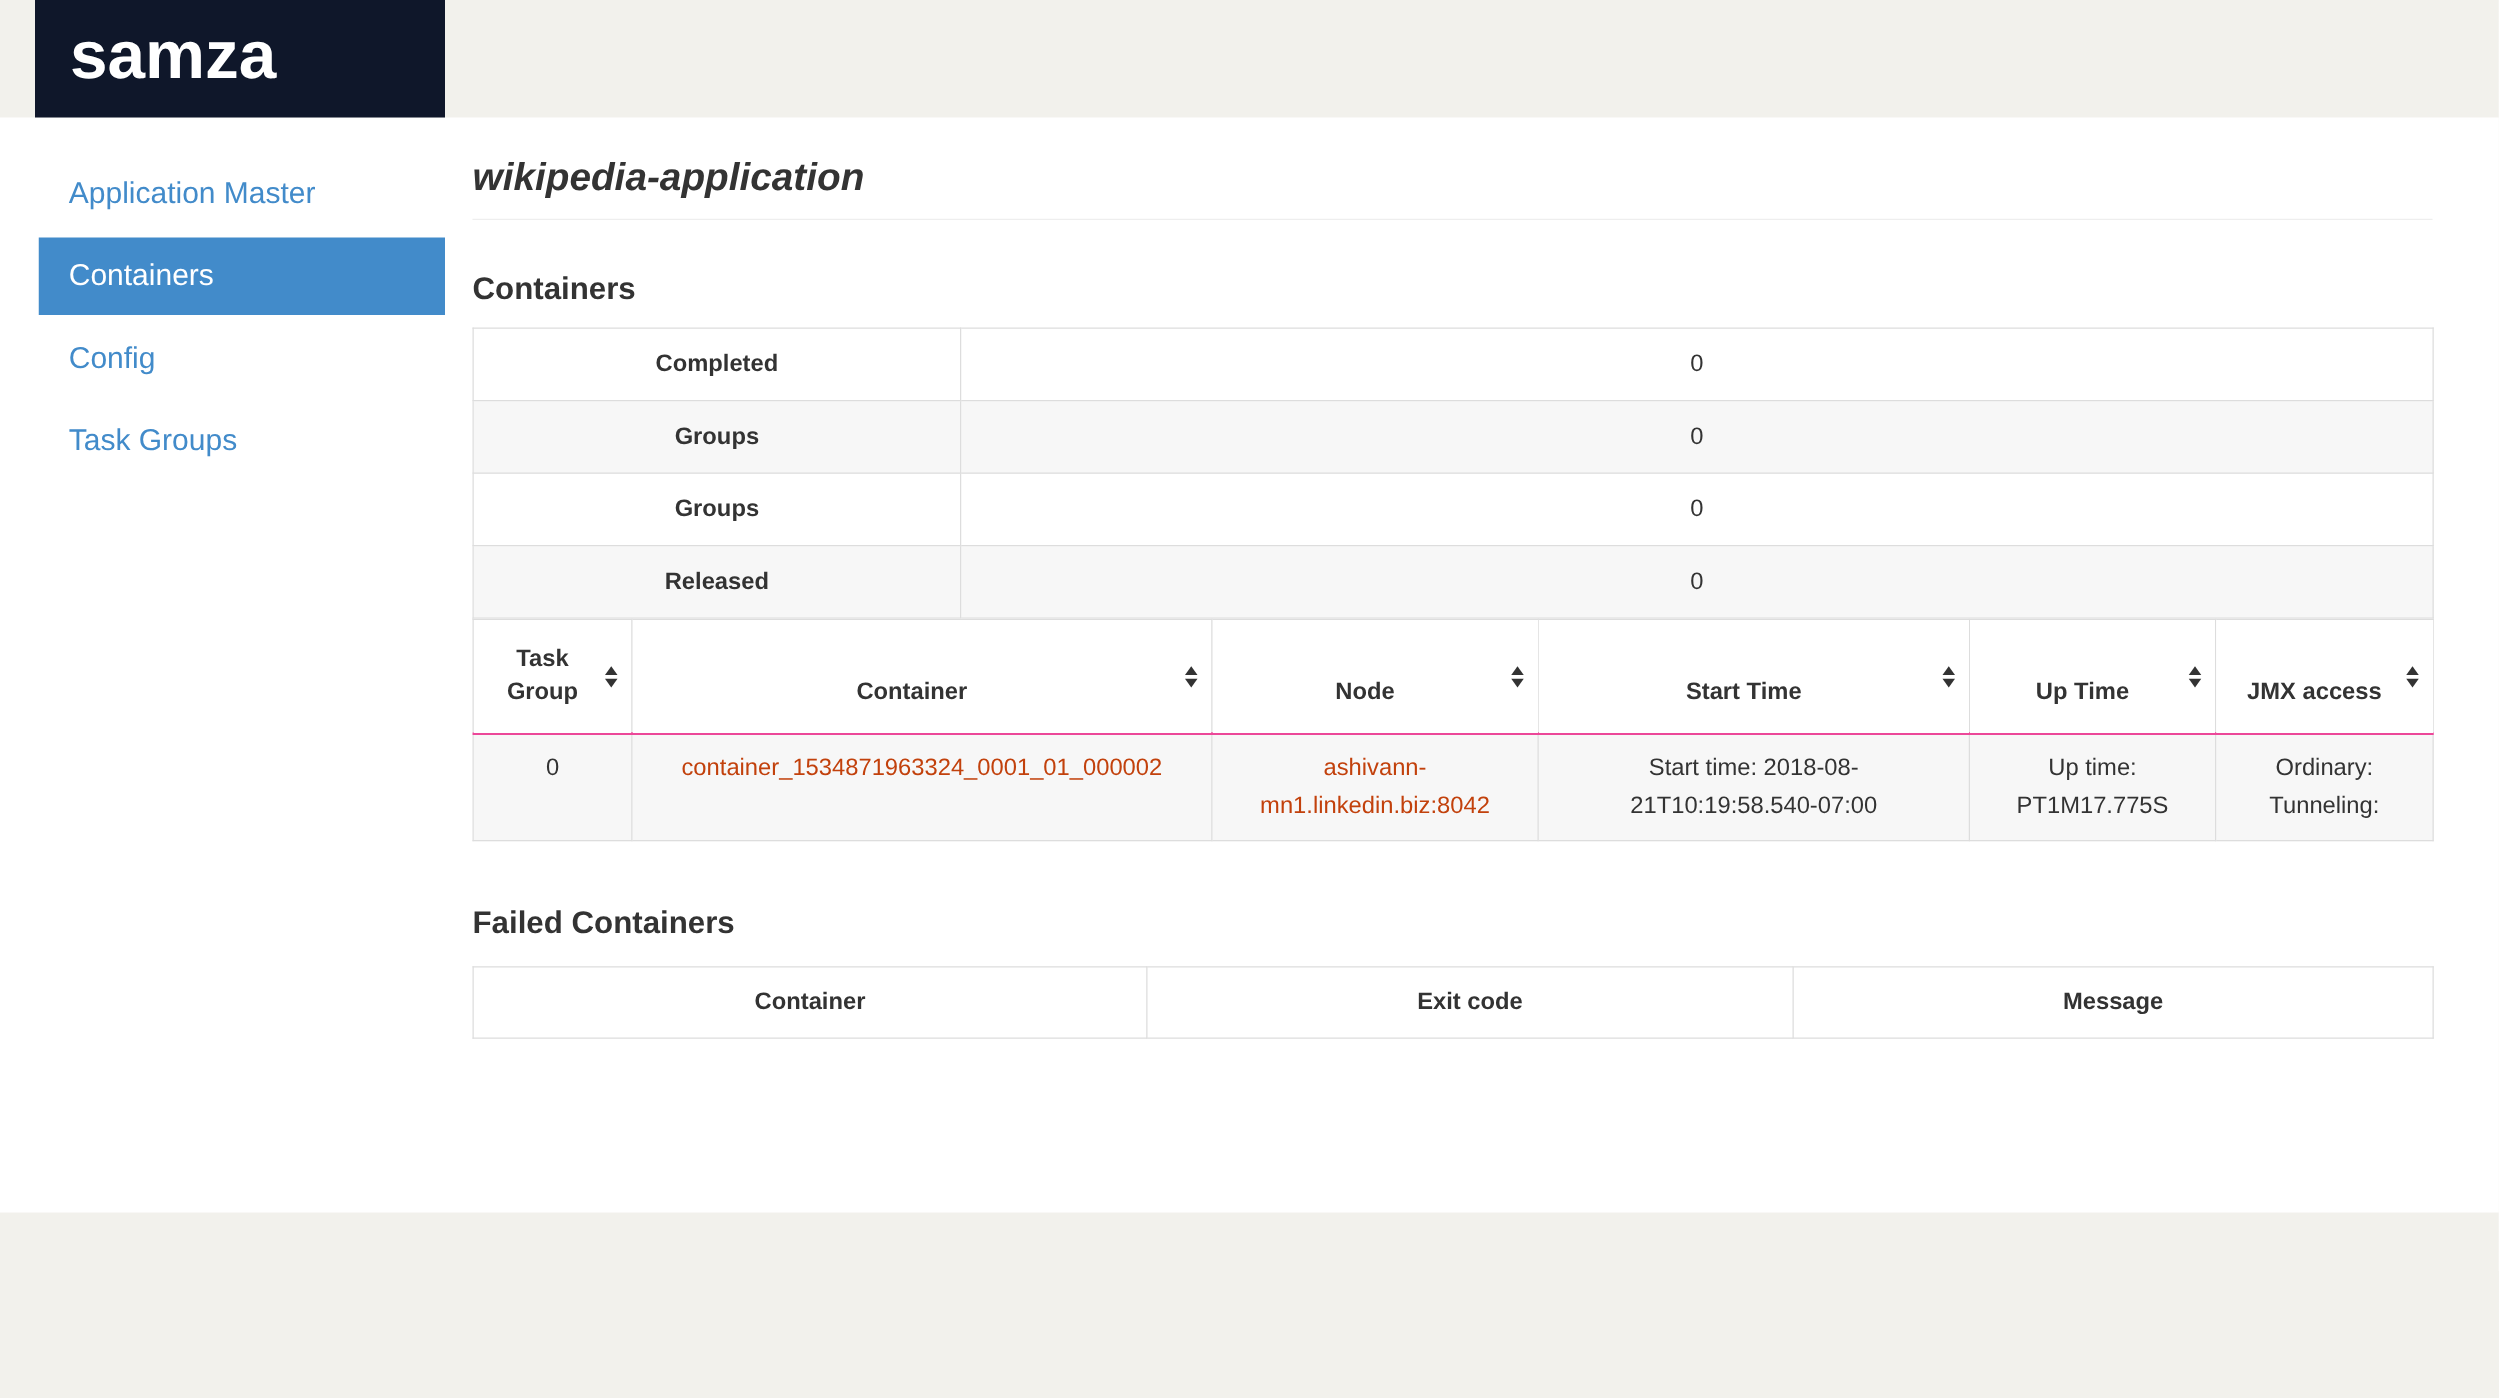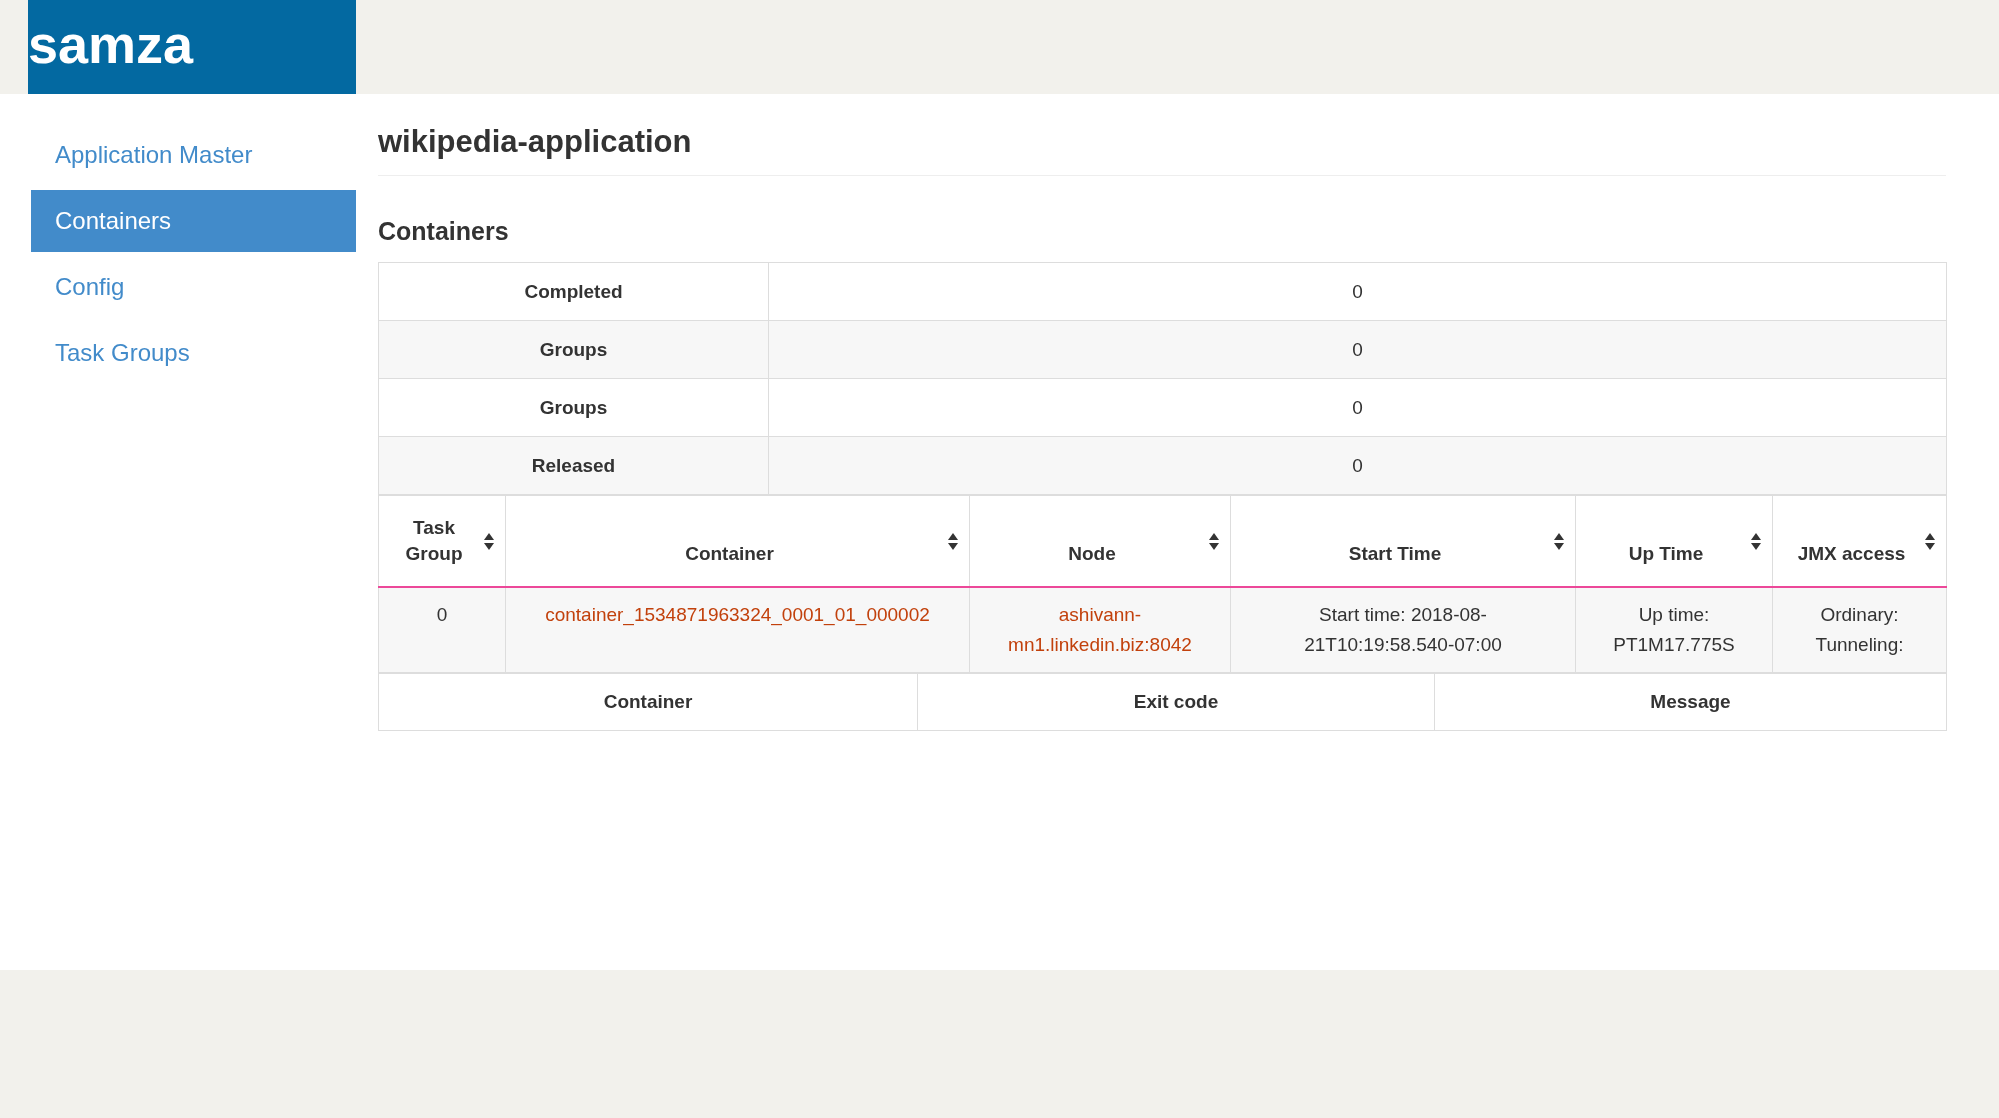--- a/index.html
+++ b/index.html
@@ -18,23 +18,24 @@
     left: 0; top: 94px;
     width: 1999px; height: 876px;
     background: #ffffff;
   }
 
   
   .brand {
     position: absolute;
     left: 28px; top: 0;
     width: 328px; height: 94px;
-    background: #0369a1;
+    background: #0f172a;
     display: flex;
     align-items: center;
+    padding-left: 28px;
     cursor: pointer;
   }
   .brand-text {
     color: #ffffff;
     font-size: 54px;
     font-weight: 700;
     letter-spacing: 0px;
     line-height: 1;
     padding-bottom: 6px;
   }
@@ -70,20 +71,21 @@
     width: 1568px;
   }
   h1.page-title {
     margin-top: 28px;
     font-size: 31px;
     font-weight: 700;
     line-height: 40px;
     color: #333;
     padding-bottom: 13px;
     border-bottom: 1px solid #eeeeee;
+    font-style: italic;
   }
   h3.section-heading {
     margin-top: 40px;
     margin-bottom: 16px;
     font-size: 25px;
     font-weight: 700;
     line-height: 30px;
     color: #333;
   }
   h3.section-heading.failed { margin-top: 50px; margin-bottom: 20px; }
@@ -256,20 +258,21 @@
           <span>PT1M17.775S</span>
         </td>
         <td class="two-line">
           <span>Ordinary:</span>
           <span>Tunneling:</span>
         </td>
       </tr>
     </tbody>
   </table>
 
+  <h3 class="section-heading failed">Failed Containers</h3>
 
   <table class="failed-table">
     <colgroup>
         <col style="width:539px">
         <col style="width:517px">
         <col style="width:512px">
       </colgroup>
     <thead>
       <tr>
         <th>Container</th>

